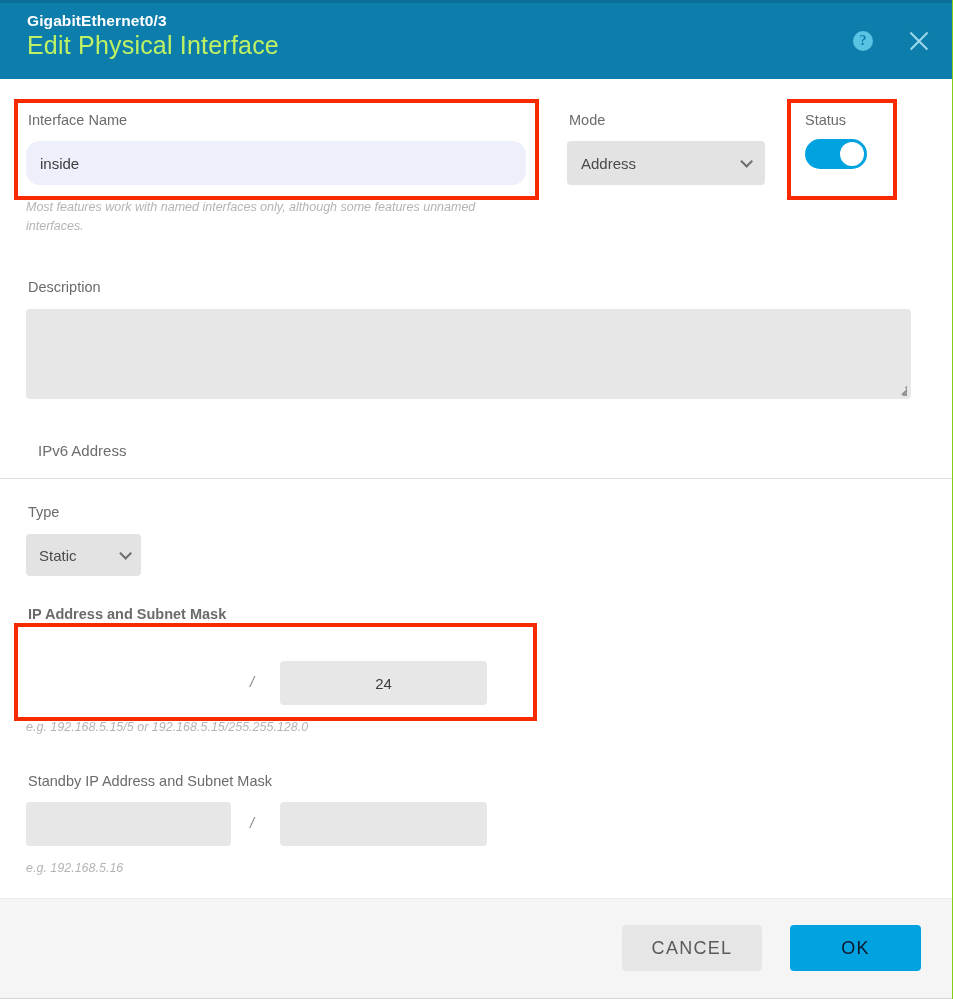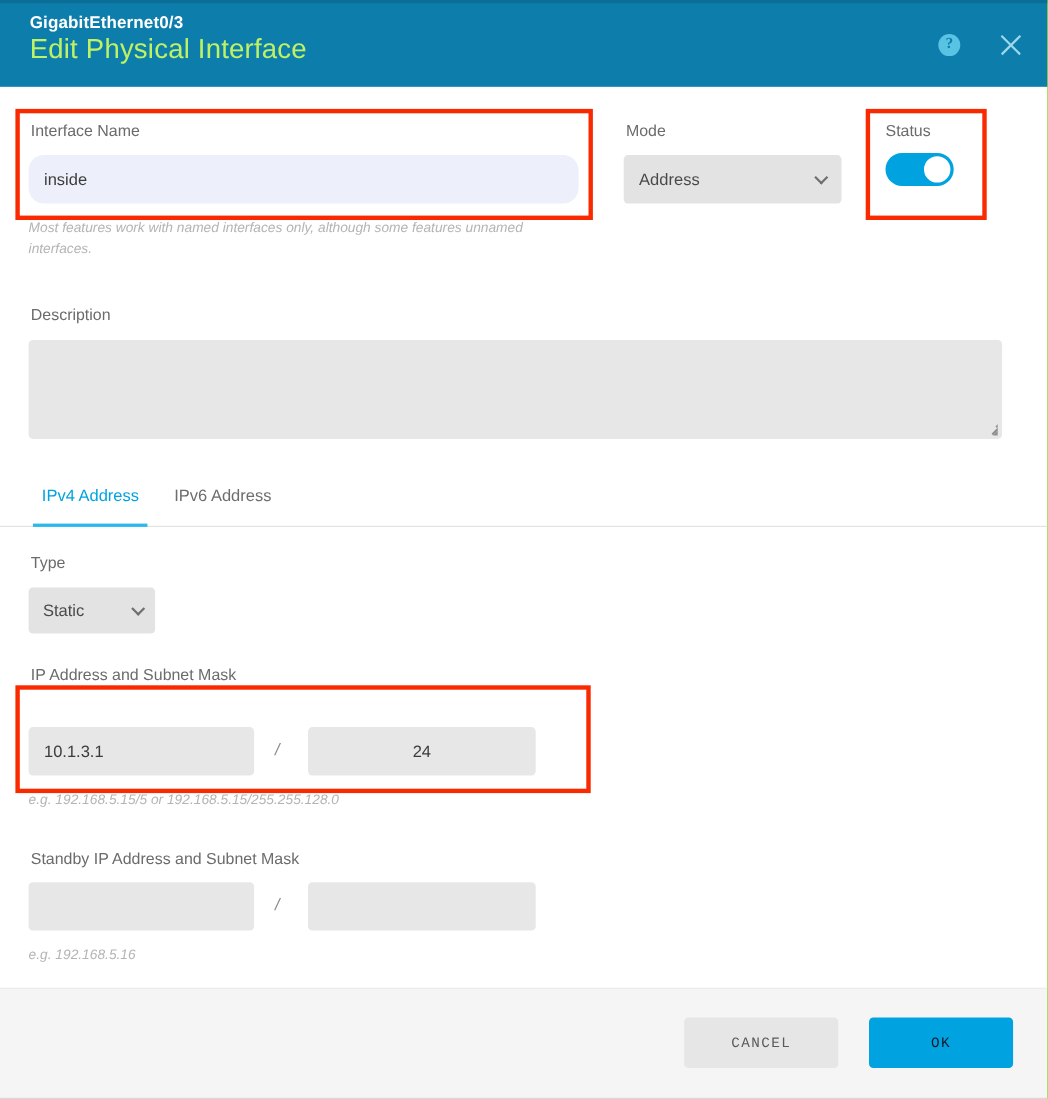--- a/index.html
+++ b/index.html
@@ -232,21 +232,21 @@
   .f-type-label { position: absolute; left: 28px; top: 425px; }
   .f-type-select {
     position: absolute;
     left: 26px; top: 455px;
     width: 115px; height: 42px;
   }
   .f-type-select .sel-val { padding-left: 13px; font-size: 15px; }
   .f-type-select .chev { right: 13px; }
 
   
-  .f-ip-label { position: absolute; left: 28px; top: 527px; }
+  .f-ip-label { position: absolute; left: 28px; top: 527px; font-weight: bold; }
   .f-ip-input {
     position: absolute;
     left: 26px; top: 582px;
     width: 205px; height: 44px;
   }
   .slash1 {
     position: absolute;
     left: 250px; top: 594px;
     font-size: 15px; color: #8a8a8a;
     font-style: italic;
@@ -284,22 +284,22 @@
     left: 0; top: 898px;
     width: 953px; height: 101px;
     background: #f5f5f5;
     border-top: 1px solid #ececec;
     border-bottom: 1px solid #d5d5d5;
   }
   .btn {
     position: absolute;
     border: none;
     border-radius: 4px;
-    font-family: Liberation Mono, monospace;
-    font-size: 13px;
+    font-family: Liberation Sans, sans-serif;
+    font-size: 18px;
     letter-spacing: 1.3px;
     cursor: pointer;
     text-align: center;
   }
   .btn-cancel {
     left: 622px; top: 26px;
     width: 140px; height: 46px;
     background: #e6e6e6;
     color: #5a5a5a;
   }
@@ -356,32 +356,30 @@
       <textarea style="width: 100%; height: 100%; background: transparent; border: none; outline: none; resize: none; padding: 10px 14px; font-family: &quot;Liberation Sans&quot;, sans-serif; font-size: 15px; color: rgb(60, 60, 60);" placeholder=""></textarea>
       <div class="resize-grip">
         <i></i>
           <i></i>
           <i></i>
           <i></i>
       </div>
     </div>
 
     <div class="tabs">
-      <div class="tab active">IPv4 Address</div>
       <div class="tab">IPv6 Address</div>
     </div>
 
     <div class="field-label f-type-label">Type</div>
     <div class="select-box f-type-select">
       <span class="sel-val">Static</span>
       <span class="chev"></span>
     </div>
 
     <div class="field-label f-ip-label">IP Address and Subnet Mask</div>
-    <input class="inp f-ip-input" type="text" value="10.1.3.1" style="">
     <div class="slash1">/</div>
     <input class="inp f-mask-input" type="text" value="24" style="">
     <div class="hint f-ip-hint">e.g. 192.168.5.15/5 or 192.168.5.15/255.255.128.0</div>
 
     <div class="field-label f-sby-label">Standby IP Address and Subnet Mask</div>
     <input class="inp f-sby-ip-input" type="text" value="" style="">
     <div class="slash2">/</div>
     <input class="inp f-sby-mask-input" type="text" value="" style="">
     <div class="hint f-sby-hint">e.g. 192.168.5.16</div>
 

